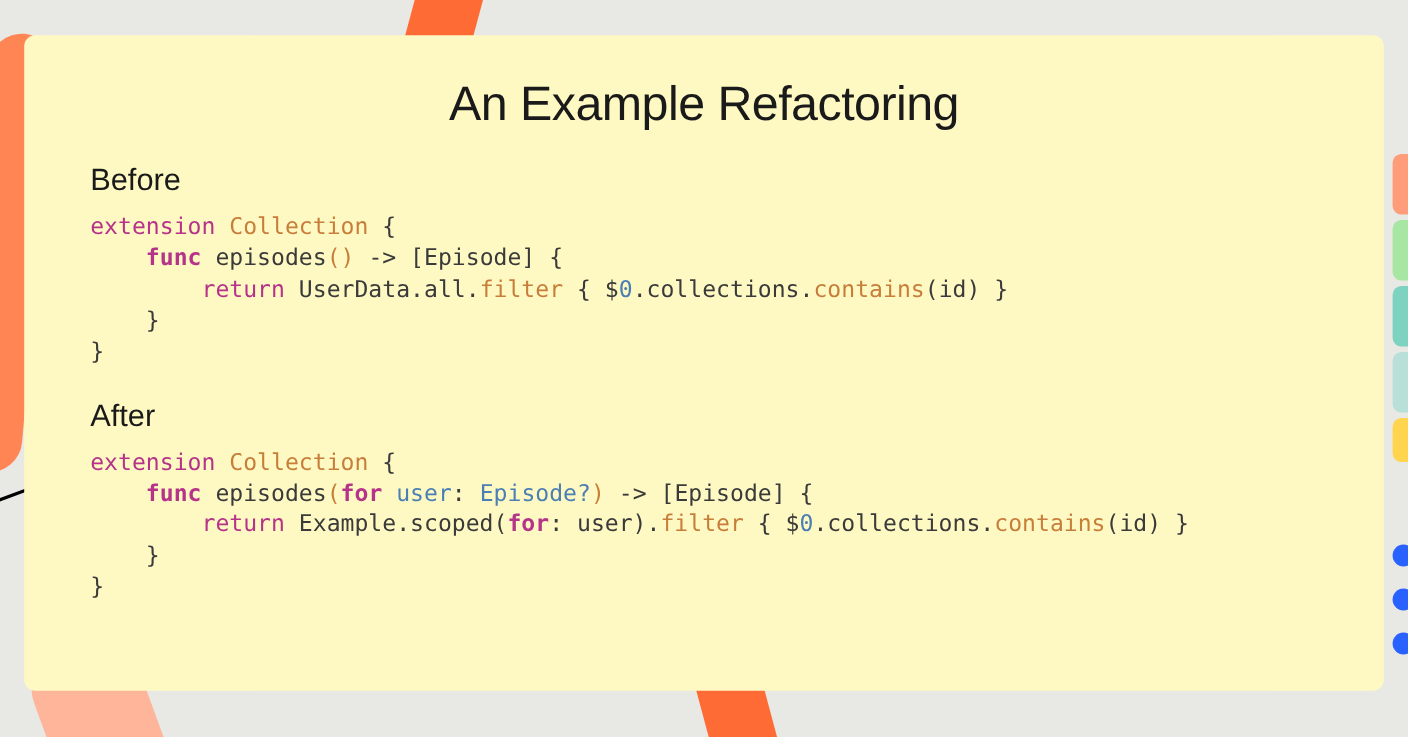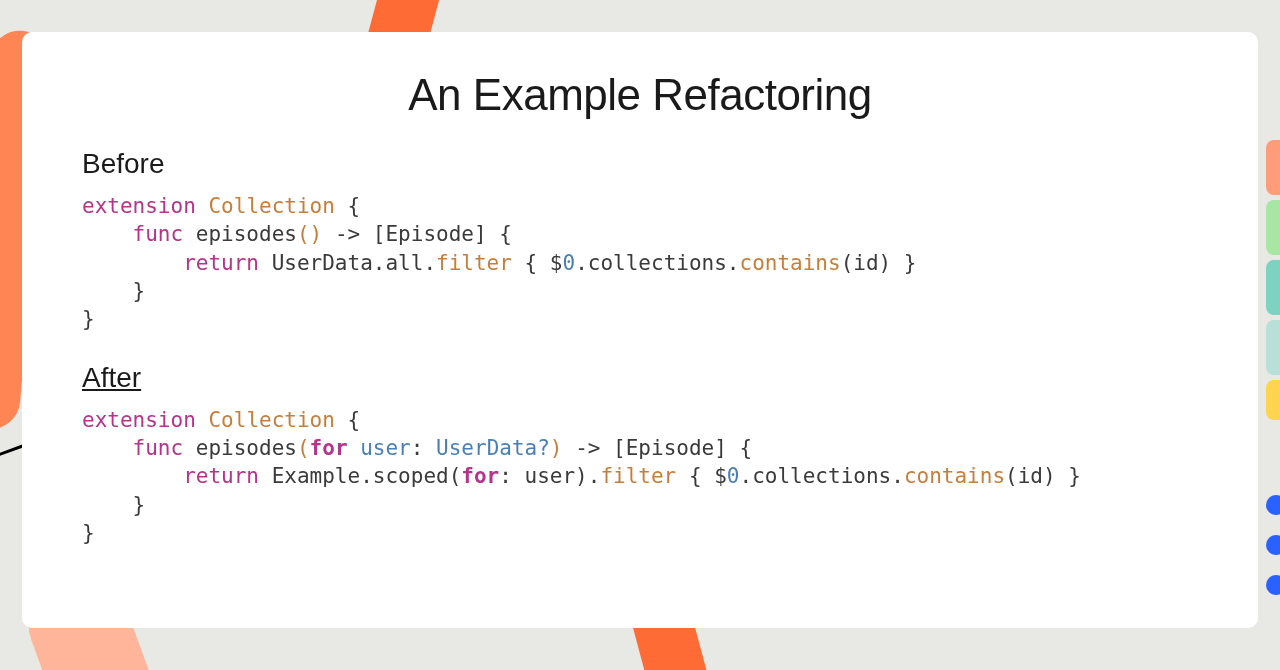--- a/index.html
+++ b/index.html
@@ -93,21 +93,21 @@
     }
     .bc-1 { top: 495px; }
     .bc-2 { top: 535px; }
     .bc-3 { top: 575px; }
     .slide {
       position: absolute;
       top: 32px;
       left: 22px;
       right: 22px;
       bottom: 42px;
-      background: #ffffff;
+      background: #fef9c3;
       border-radius: 10px;
       padding: 38px 60px;
       z-index: 2;
     }
     .title {
       font-size: 44px;
       font-weight: 500;
       text-align: center;
       color: #1a1a1a;
       margin-bottom: 28px;
@@ -115,32 +115,31 @@
     }
     .section-heading {
       font-size: 28px;
       font-weight: 500;
       color: #1a1a1a;
       margin-bottom: 12px;
       margin-top: 20px;
     }
     .section-heading.after {
       margin-top: 28px;
-      text-decoration: underline;
     }
     pre {
       font-family: "SF Mono", Menlo, Monaco, Consolas, monospace;
       font-size: 21px;
       line-height: 1.35;
       color: #3a3a3a;
       white-space: pre;
     }
     .kw-ext { color: #b53389; }
     .kw-type { color: #c77e3a; }
-    .kw-func { color: #b53389; }
+    .kw-func { color: #b53389; font-weight: bold; }
     .kw-return { color: #b53389; }
     .kw-for { color: #b53389; font-weight: bold; }
     .kw-param { color: #4a7fb5; }
     .kw-ptype { color: #4a7fb5; }
     .kw-parens { color: #c77e3a; }
     .kw-method { color: #c77e3a; }
     .kw-number { color: #4a7fb5; }
   </style>
 </head>
 <body>
@@ -165,17 +164,17 @@
 
   <h2 class="section-heading">Before</h2>
   <pre><span class="kw-ext">extension</span> <span class="kw-type">Collection</span><span> {</span>
 <span>    </span><span class="kw-func">func</span><span> episodes</span><span class="kw-parens">()</span><span> -&gt; [Episode] {</span>
 <span>        </span><span class="kw-return">return</span><span> UserData.all.</span><span class="kw-method">filter</span><span> { $</span><span class="kw-number">0</span><span>.collections.</span><span class="kw-method">contains</span><span>(id) }</span>
 <span>    }</span>
 <span>}</span></pre>
 
   <h2 class="section-heading after">After</h2>
   <pre><span class="kw-ext">extension</span> <span class="kw-type">Collection</span><span> {</span>
-<span>    </span><span class="kw-func">func</span><span> episodes</span><span class="kw-parens">(</span><span class="kw-for">for</span><span class="kw-param"> user</span><span>: </span><span class="kw-ptype">UserData?</span><span class="kw-parens">)</span><span> -&gt; [Episode] {</span>
+<span>    </span><span class="kw-func">func</span><span> episodes</span><span class="kw-parens">(</span><span class="kw-for">for</span><span class="kw-param"> user</span><span>: </span><span class="kw-ptype">Episode?</span><span class="kw-parens">)</span><span> -&gt; [Episode] {</span>
 <span>        </span><span class="kw-return">return</span><span> Example.scoped(</span><span class="kw-for">for</span><span>: user).</span><span class="kw-method">filter</span><span> { $</span><span class="kw-number">0</span><span>.collections.</span><span class="kw-method">contains</span><span>(id) }</span>
 <span>    }</span>
 <span>}</span></pre>
 </div>
 
 </body></html>

